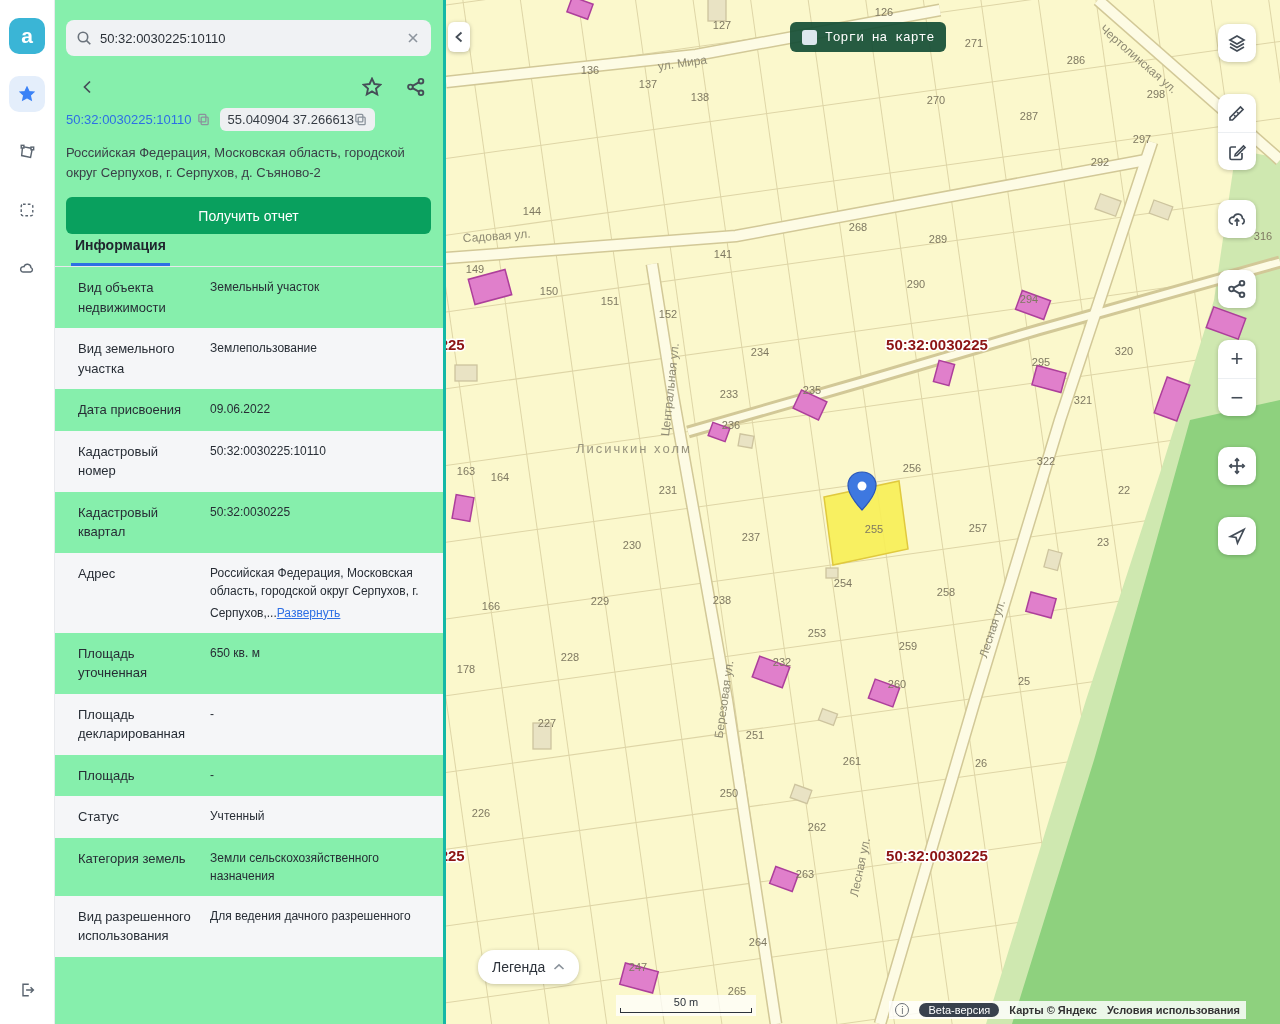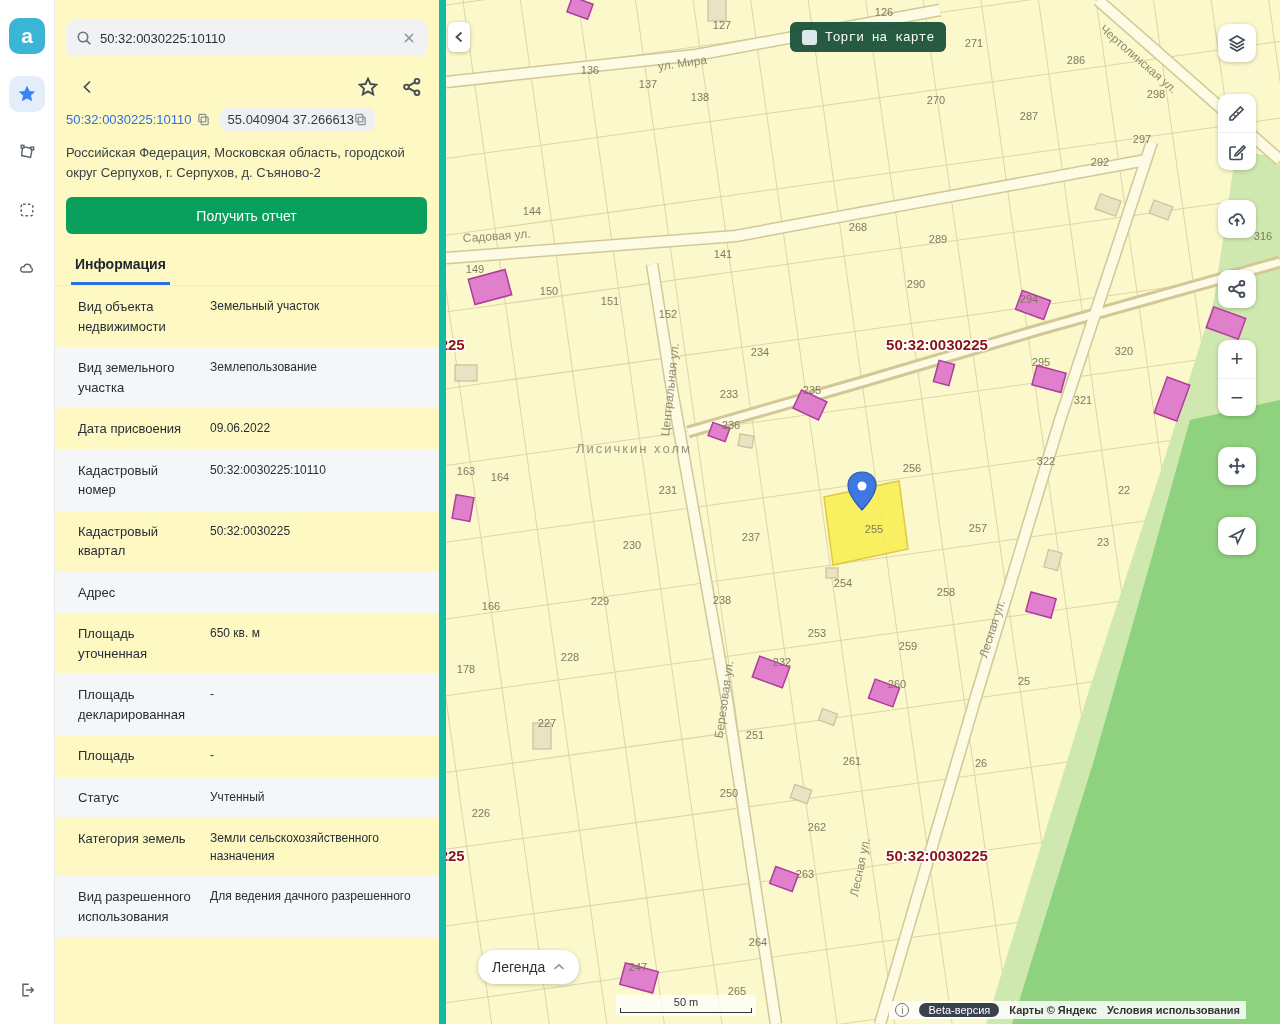--- a/index.html
+++ b/index.html
@@ -9,37 +9,37 @@
   
   .iconbar { width:55px; background:#fff; border-right:1px solid #e8eaed; display:flex; flex-direction:column; align-items:center; padding:18px 0 16px; gap:22px; flex-shrink:0; }
   .logo { width:36px; height:36px; border-radius:10px; background:#3ab5d6; color:#fff; font-weight:bold; font-size:21px; display:flex; align-items:center; justify-content:center; }
   .railbtn { width:36px; height:36px; border-radius:10px; display:flex; align-items:center; justify-content:center; cursor:pointer; }
   .railbtn.active { background:#e4eefb; }
   .railbtn svg { stroke:#5b6570; fill:none; stroke-width:1.6; }
   .railbtn.active svg { stroke:#3b82f6; fill:#3b82f6; }
   .rail-spacer { flex:1; }
 
   
-  .panel { width:391px; background:#fef9c3; border-right:7px solid #14b8a6; flex-shrink:0; display:flex; flex-direction:column; overflow:hidden; }
+  .panel { width:391px; background:#86efac; border-right:3px solid #14b8a6; flex-shrink:0; display:flex; flex-direction:column; overflow:hidden; }
   .searchbar { margin:20px 12px 0 11px; height:36px; background:#f0f2f4; border-radius:8px; display:flex; align-items:center; padding:0 10px; gap:8px; }
   .searchbar input { flex:1; border:none; background:transparent; outline:none; font-size:13px; color:#2b3138; font-family:inherit; }
   .icon16 { width:16px; height:16px; flex-shrink:0; }
   .toprow { display:flex; align-items:center; justify-content:space-between; padding:20px 16px 0 22px; }
   .toprow .right { display:flex; gap:22px; }
   .iconbtn { width:22px; height:22px; display:flex; align-items:center; justify-content:center; cursor:pointer; }
   .iconbtn svg { stroke:#454d57; fill:none; stroke-width:1.7; }
   .title { font-size:15px; font-weight:bold; color:#20262e; padding:16px 12px 0 11px; }
   .chips { display:flex; align-items:center; gap:10px; padding:10px 12px 0 11px; }
   .chip-link { display:flex; align-items:center; gap:5px; color:#2e6fe4; font-size:13px; cursor:pointer; }
   .chip-gray { display:flex; align-items:center; gap:0; background:#eef0f2; border-radius:6px; padding:4px 8px; font-size:13px; color:#363c44;justify-content:space-between; }
   .copyic { width:13px; height:13px; }
   .copyic rect { fill:none; stroke:#8b939c; stroke-width:1.4; }
   .address { font-size:13px; color:#3a4047; line-height:1.55; padding:12px 12px 0 11px; }
   .report-btn { margin:14px 12px 0 11px; height:37px; background:#09a05e; color:#fff; border:none; border-radius:6px; font-size:14px; font-family:inherit; cursor:pointer; }
-  .tabs { margin-top:21px; border-bottom:1px solid #e7e9ec; padding:0 0 0 16px; }
+  .tabs { margin-top:2px; border-bottom:1px solid #e7e9ec; padding:0 0 0 16px; }
   .tab { display:inline-block; font-size:14px; font-weight:bold; color:#20262e; padding:0 4px 10px; border-bottom:3px solid #2e6fe4; cursor:pointer; }
   .info { overflow:hidden; }
   .irow { display:flex; padding:11px 12px 11px 23px; gap:12px; }
   .irow.alt { background:#f5f6f8; }
   .irow .lab { flex:0 0 120px; font-size:13px; color:#272d35; line-height:1.5; }
   .irow .val { flex:1; font-size:12px; color:#272d35; line-height:1.5; }
   .expand { color:#2e6fe4; text-decoration:underline; cursor:pointer; display:inline-block; margin-top:4px; }
 
   
   .map { position:relative; flex:1; overflow:hidden; background:#fbf8cc; }
@@ -187,20 +187,21 @@
         <div class="irow alt">
           <div class="lab">Кадастровый номер</div>
           <div class="val">50:32:0030225:10110</div>
         </div>
         <div class="irow">
           <div class="lab">Кадастровый квартал</div>
           <div class="val">50:32:0030225</div>
         </div>
         <div class="irow alt">
           <div class="lab">Адрес</div>
+          <div class="val">Российская Федерация, Московская область, городской округ Серпухов, г. Серпухов,...<span class="expand">Развернуть</span></div>
         </div>
         <div class="irow">
           <div class="lab">Площадь уточненная</div>
           <div class="val">650 кв. м</div>
         </div>
         <div class="irow alt">
           <div class="lab">Площадь декларированная</div>
           <div class="val">-</div>
         </div>
         <div class="irow">

